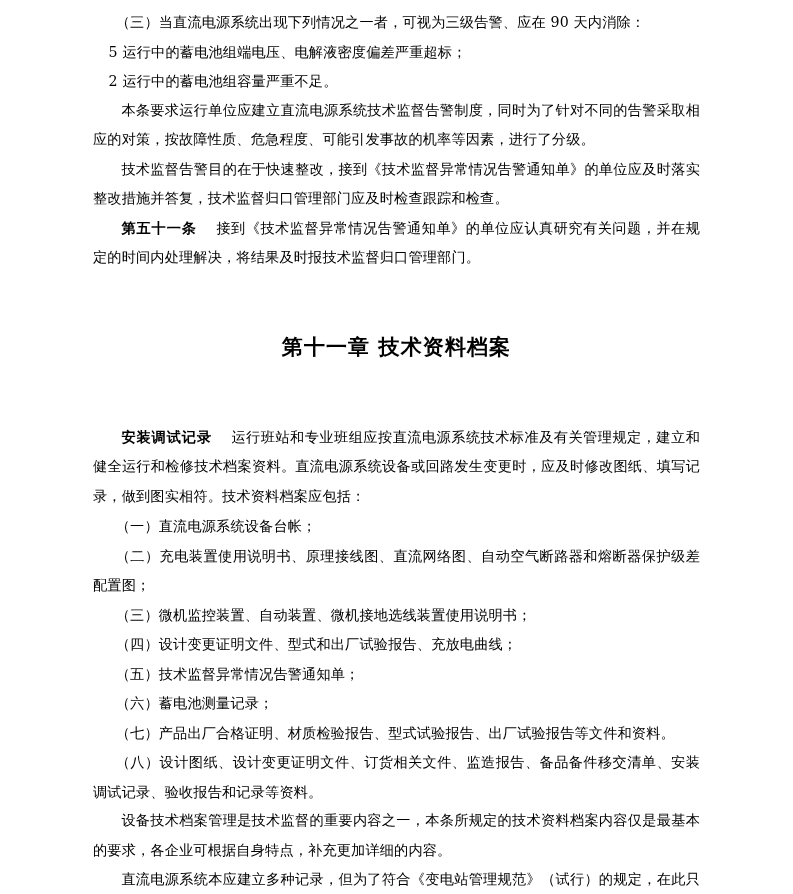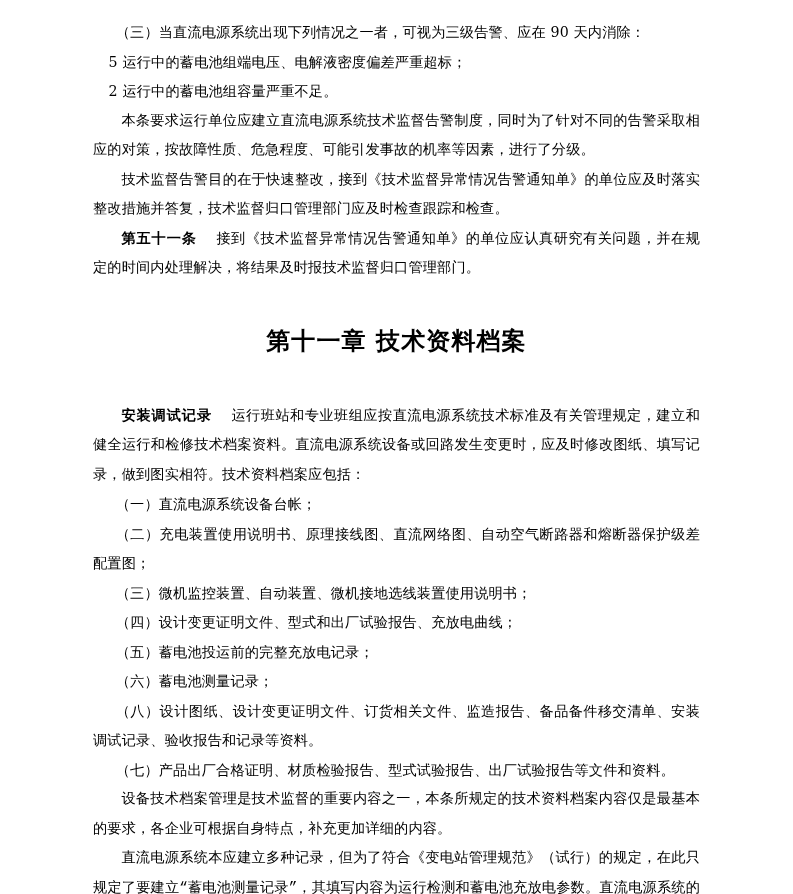--- a/index.html
+++ b/index.html
@@ -12,21 +12,21 @@
     height: 894px;
     font-family: "DejaVu Serif", "Liberation Serif", serif;
     color: #000000;
     overflow: hidden;
   }
   .page {
     position: relative;
     width: 649px;
     height: 894px;
     box-sizing: border-box;
-    padding: 18px 93px 0 93px;
+    padding: 8px 93px 0 93px;
   }
   .doc-body {
     width: 607px;
   }
   
   p.para {
     margin: 0;
     font-size: 14.2px;
     line-height: 29.5px;
     text-align: justify;
@@ -49,22 +49,22 @@
   }
   .article-no {
     font-weight: bold;
     letter-spacing: 0.6px;
   }
   .after-article {
     display: inline-block;
     width: 1.35em;
   }
   h2.chapter {
-    margin: 0;
-    font-size: 24px;
+    margin: 16px;
+    font-size: 21px;
     line-height: 30px;
     font-weight: bold;
     text-align: center;
     letter-spacing: 1.1px;
     font-family: "DejaVu Serif", "Liberation Serif", serif;
   }
   .gap-before-ch11 { height: 42px; }
   .gap-after-ch11  { height: 46px; }
 </style>
 </head>
@@ -90,23 +90,23 @@
     <h2 class="chapter">第十一章  技术资料档案</h2>
 
     <div class="gap-after-ch11"></div>
 
     <p class="para indent2"><span class="article-no">安装调试记录</span><span class="after-article"></span><span>运行班站和专业班组应按直流电源系统技术标准及有关管理规定，建立和健全运行和检修技术档案资料。直流电源系统设备或回路发生变更时，应及时修改图纸、填写记录，做到图实相符。技术资料档案应包括：</span></p>
 
     <p class="para item">（一）直流电源系统设备台帐；</p>
     <p class="para item">（二）充电装置使用说明书、原理接线图、直流网络图、自动空气断路器和熔断器保护级差配置图；</p>
     <p class="para item">（三）微机监控装置、自动装置、微机接地选线装置使用说明书；</p>
     <p class="para item">（四）设计变更证明文件、型式和出厂试验报告、充放电曲线；</p>
-    <p class="para item">（五）蓄电池投运前的完整充放电记录；</p>
+    <p class="para item">（五）技术监督异常情况告警通知单；</p>
     <p class="para item">（六）蓄电池测量记录；</p>
+    <p class="para item">（七）产品出厂合格证明、材质检验报告、型式试验报告、出厂试验报告等文件和资料。</p>
     <p class="para item">（八）设计图纸、设计变更证明文件、订货相关文件、监造报告、备品备件移交清单、安装调试记录、验收报告和记录等资料。</p>
-    <p class="para item">（七）产品出厂合格证明、材质检验报告、型式试验报告、出厂试验报告等文件和资料。</p>
 
     <p class="para indent2">设备技术档案管理是技术监督的重要内容之一，本条所规定的技术资料档案内容仅是最基本的要求，各企业可根据自身特点，补充更加详细的内容。</p>
 
     <p class="para indent2">直流电源系统本应建立多种记录，但为了符合《变电站管理规范》（试行）的规定，在此只规定了要建立“蓄电池测量记录”，其填写内容为运行检测和蓄电池充放电参数。直流电源系统的缺陷，巡视和检修内容应分别填写在“设备缺陷记录”、“巡视记录” 和“设备检修记录”中。</p>
 
   </div>
 </div>
 
 </body></html>

